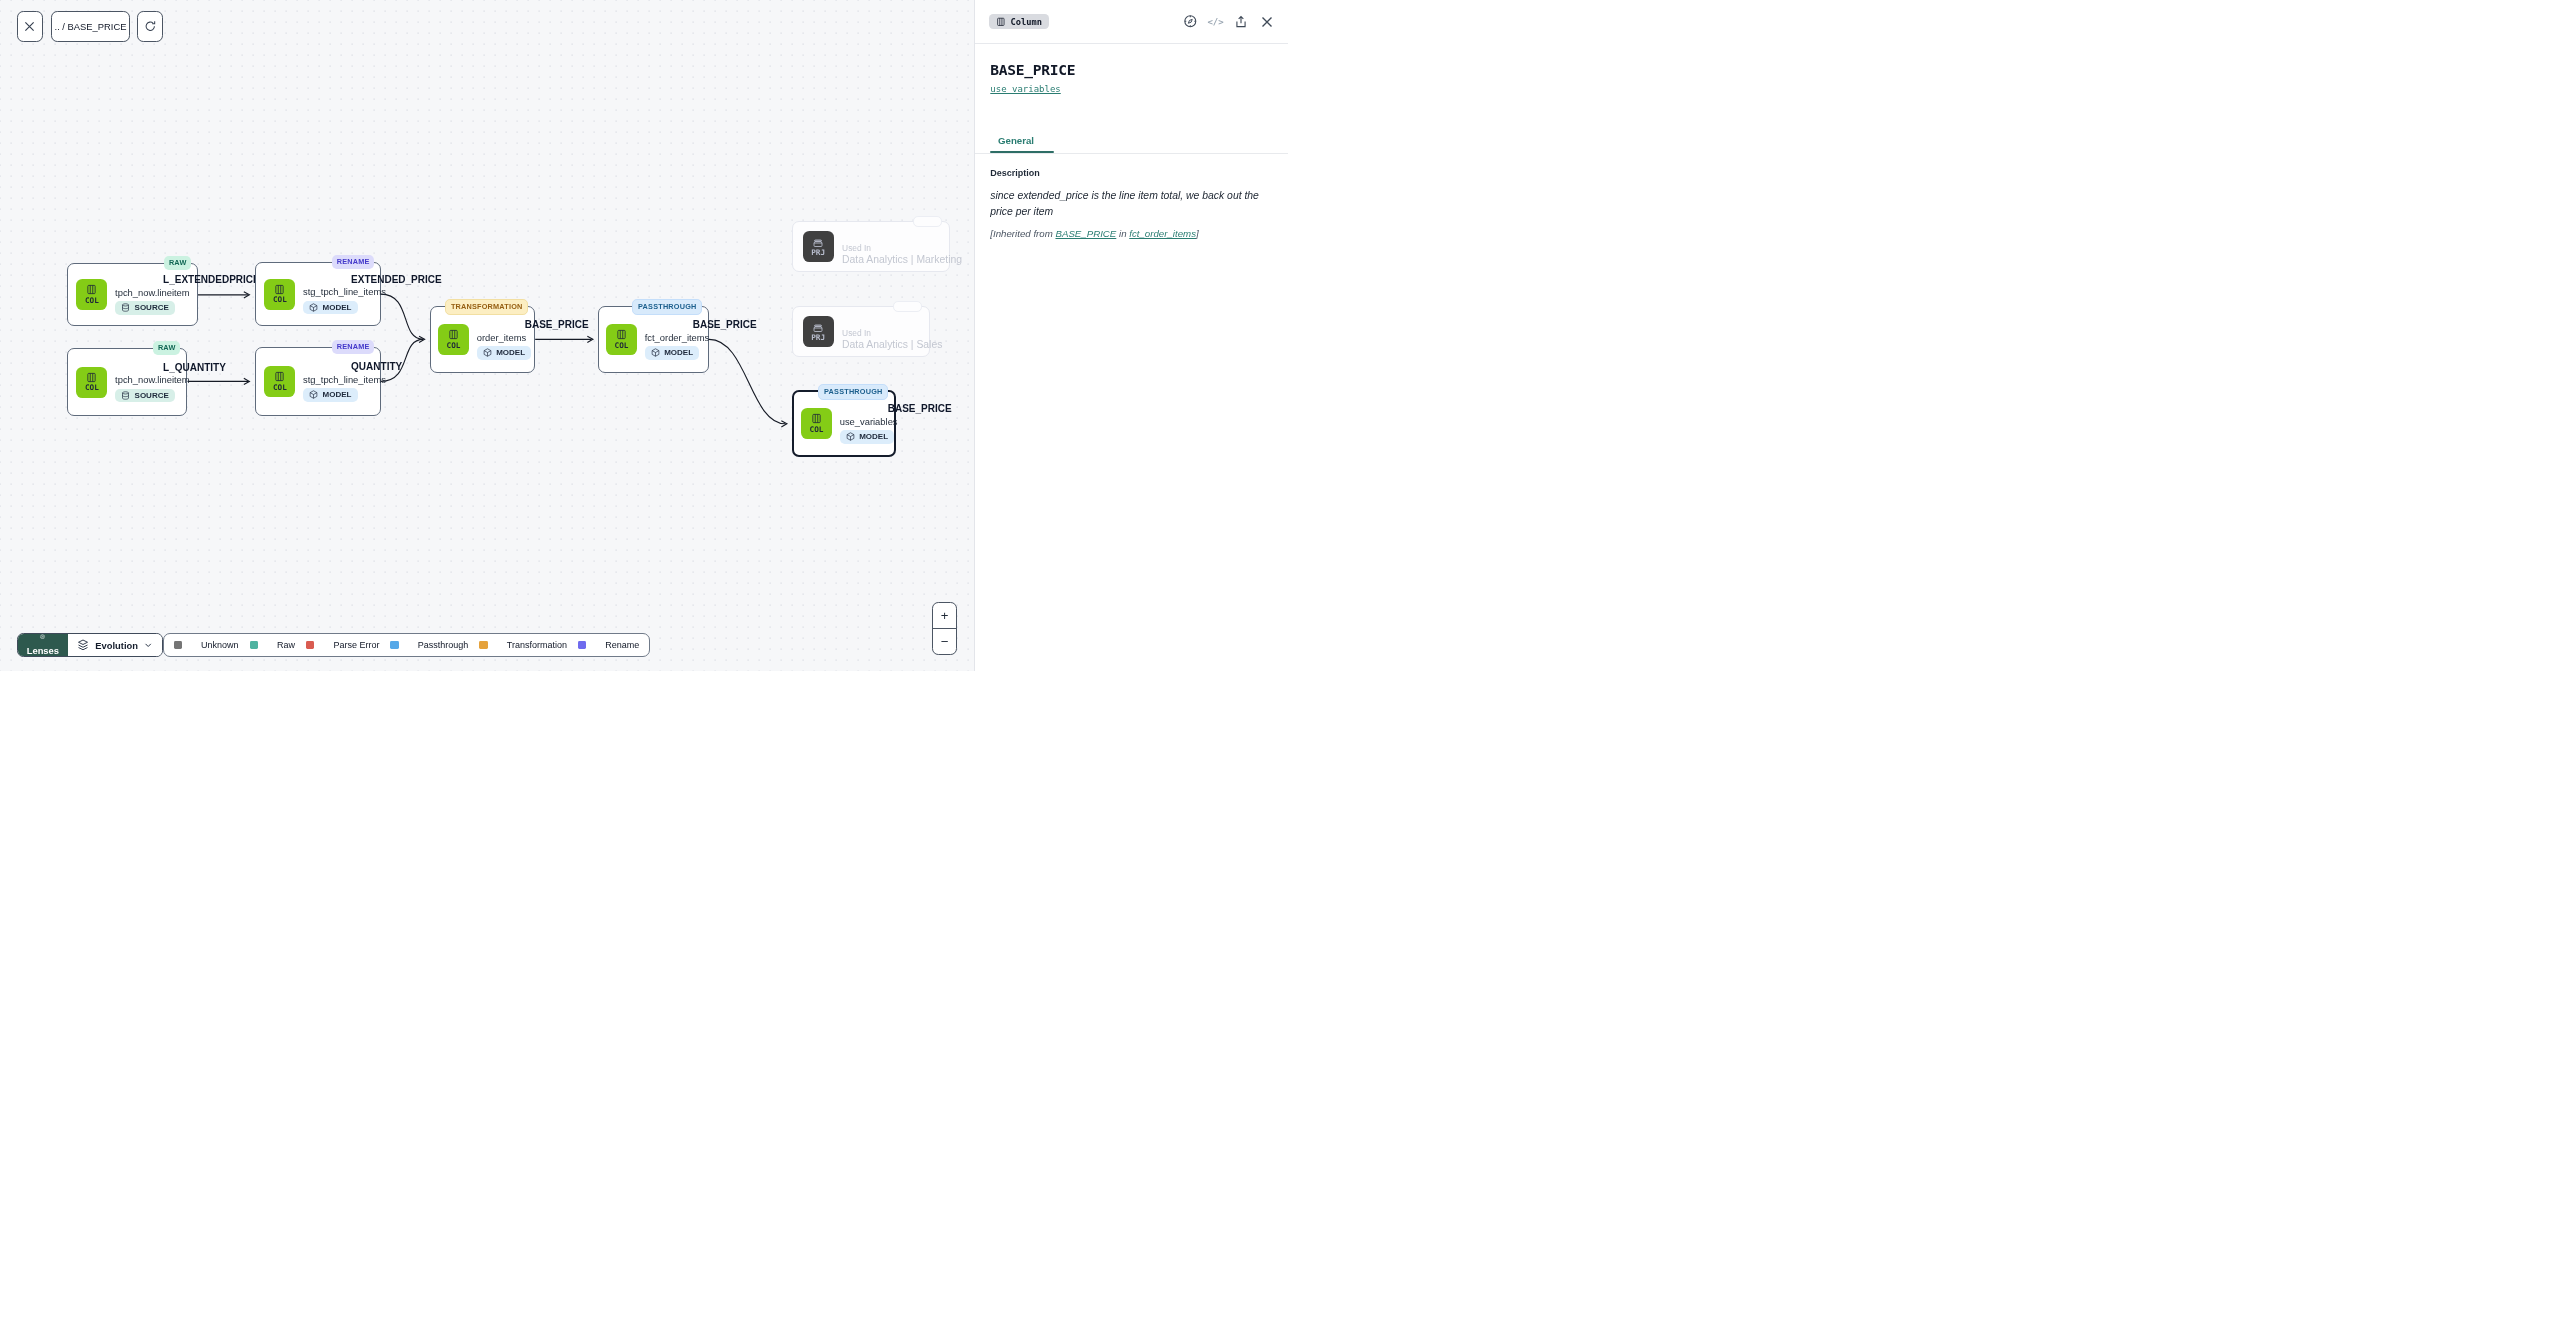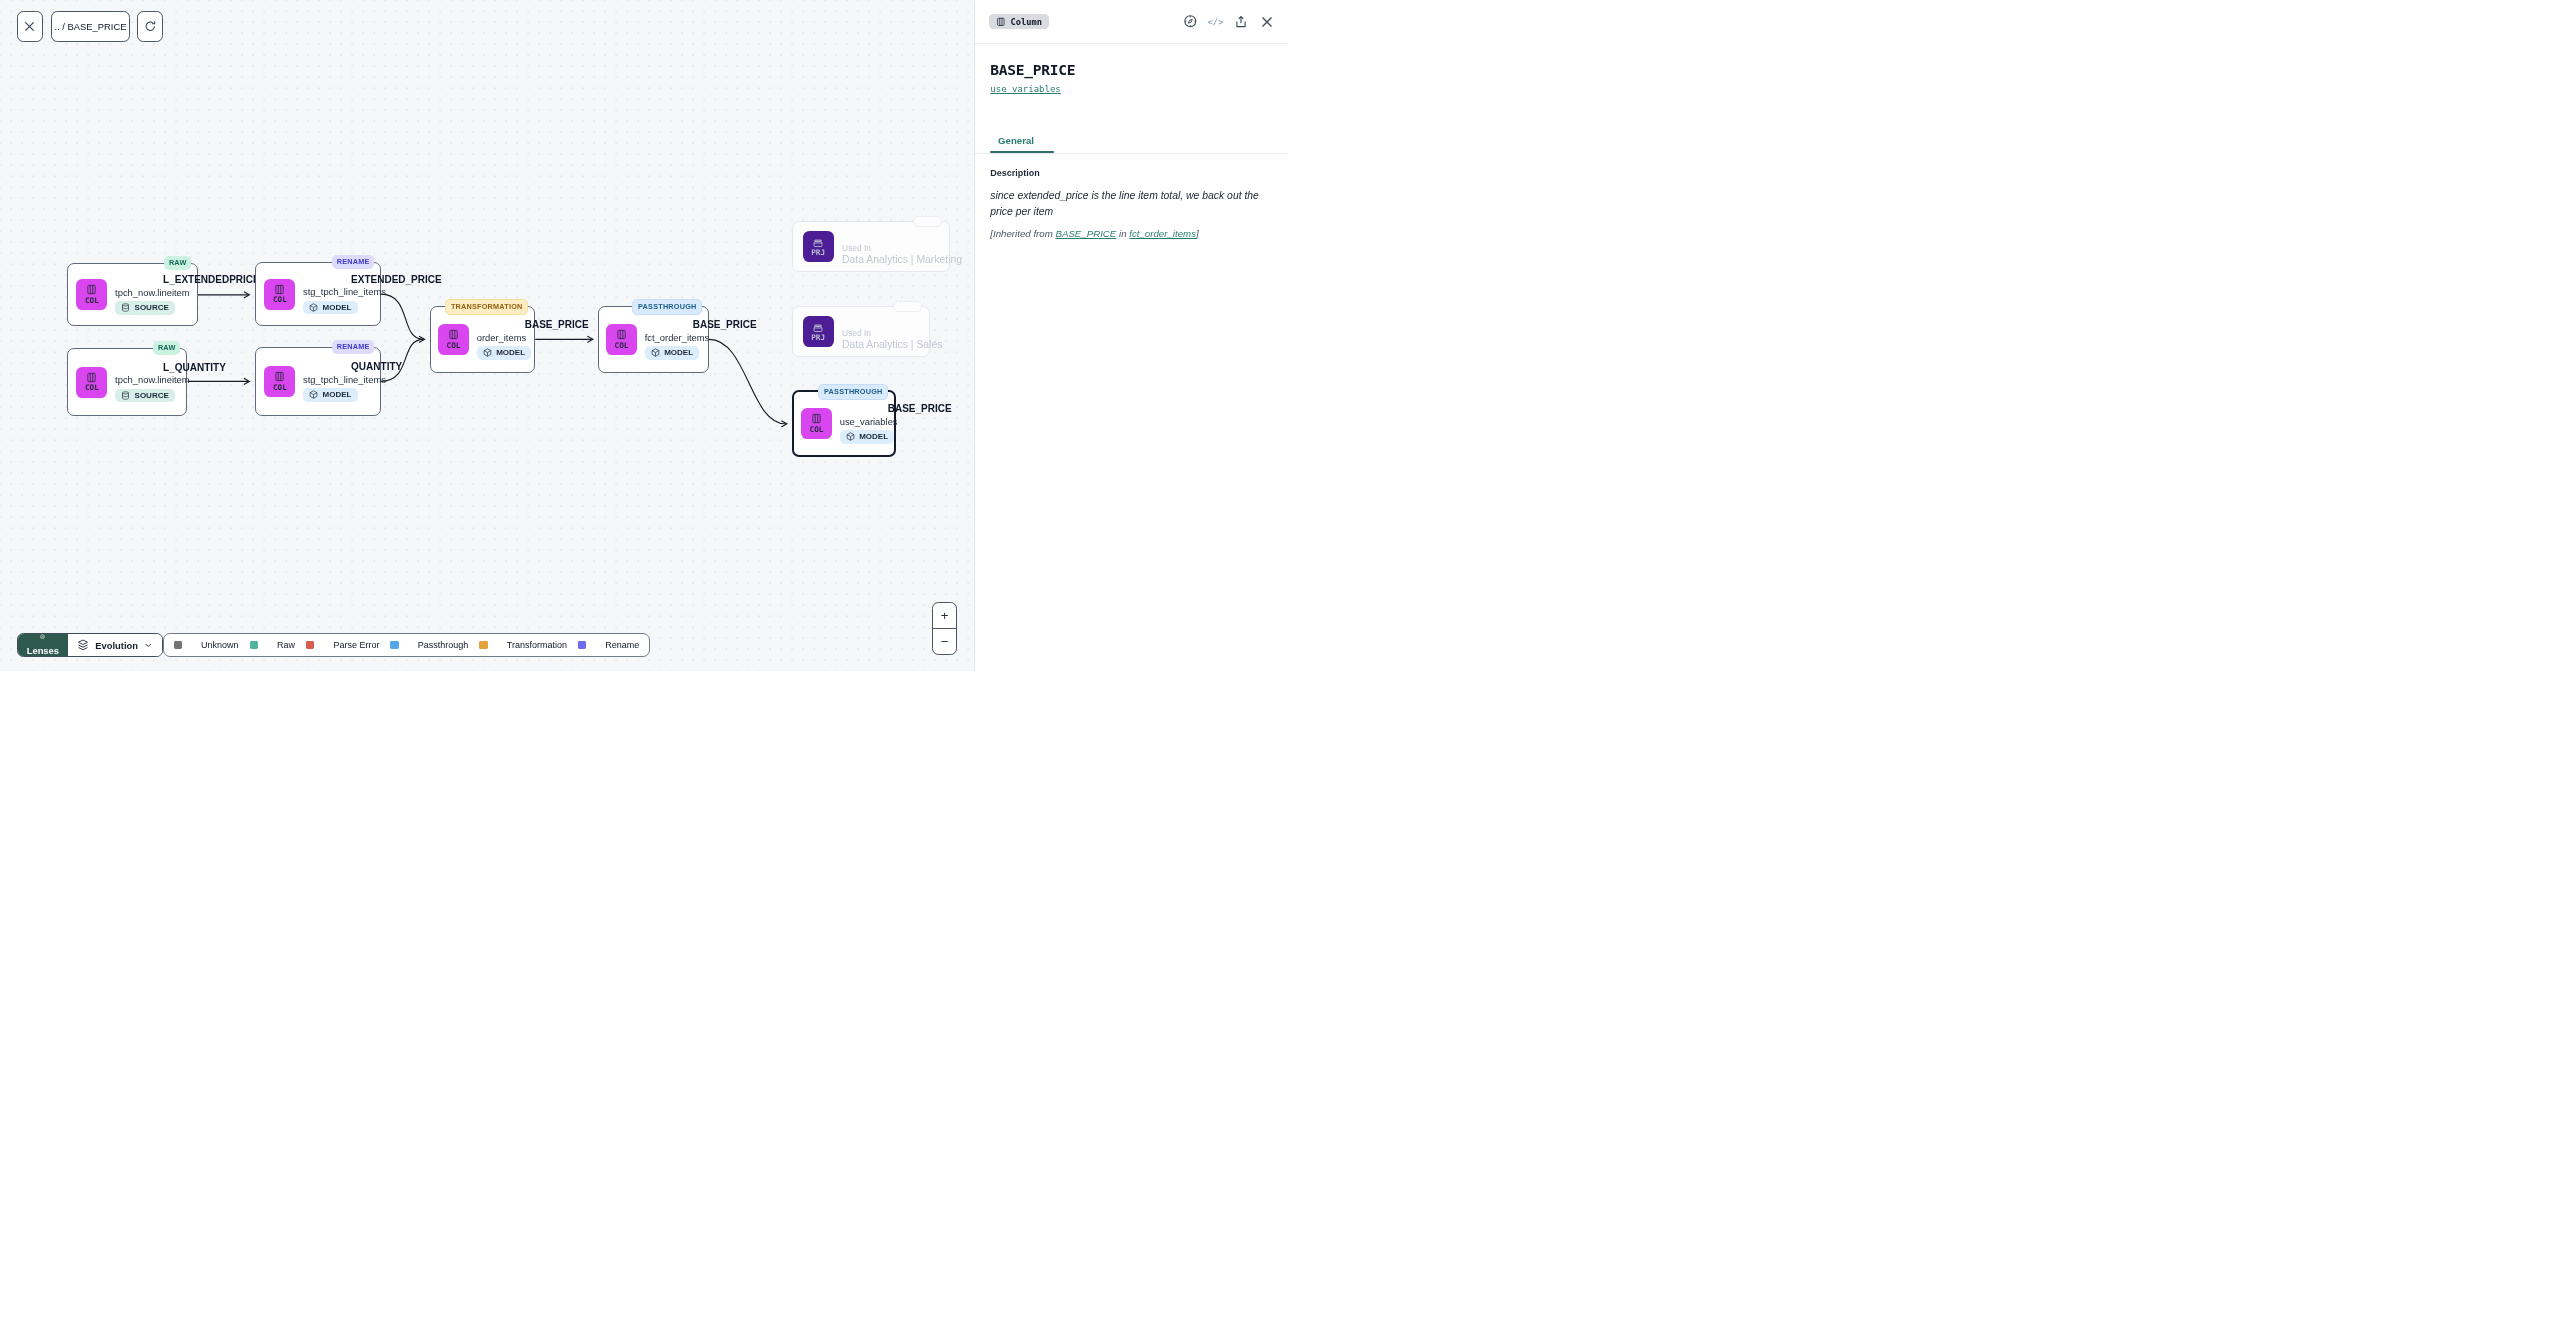--- a/index.html
+++ b/index.html
@@ -33,39 +33,39 @@
   .n5 { left:598px; top:306px; width:111px; height:67px; padding:5.6px 7px; }
   .n6 { left:792px;top:390px; width:104px; height:67px; padding:5.6px 7px; }
 
   .badge { position:absolute; top:-7.7px; right:5.6px; border-radius:4.9px; padding:2.1px 4.9px;
     font-size:7.3px; font-weight:700; letter-spacing:0.2px; white-space:nowrap; }
   .b-raw          { background:#cbf2e1; color:#116754; }
   .b-rename       { background:#dcdbfb; color:#4338ca; }
   .b-transform    { background:#fceec2; color:#955e12; border:0.7px solid #f2dfa2; }
   .b-passthrough  { background:#d8eafb; color:#1c5f8d; border:0.7px solid #c4defa; }
 
-  .typebox { flex:0 0 auto; width:31px; height:31px; background:#d946ef; border-radius:6.3px;
+  .typebox { flex:0 0 auto; width:31px; height:31px; background:#84cc16; border-radius:6.3px;
     display:flex; flex-direction:column; align-items:center; justify-content:center; gap:0.7px;
     color:#1f2937; }
   .typebox span { font-family:"DejaVu Sans Mono",monospace; font-size:7.7px; font-weight:600; }
 
   .node-body { display:flex; flex-direction:column; align-items:flex-start; }
   .node-title { font-size:10px; font-weight:600; color:#0f172a; white-space:nowrap;padding-left:48px; }
   .node-subtitle { font-size:9.4px; color:#1f2937; margin-top:1.4px; white-space:nowrap; }
   .pill { display:inline-flex; align-items:center; gap:4.2px; margin-top:3.5px;
     border-radius:4.9px; padding:2.1px 6.3px; font-size:8px; font-weight:700; color:#1e293b; }
   .pill-source { background:#d7efe8; }
   .pill-model  { background:#dcedfb; }
 
   
   .ghost { position:absolute; background:#fdfdfe; border:1px solid #e6e8ef; border-radius:7px;
     display:flex; align-items:center; gap:8.4px; padding:7px 9.7px; cursor:pointer; }
   .g0 { left:792px; top:221px; width:158px; height:51px; }
   .g1 { left:792px; top:306px; width:138px; height:51px; }
-  .ghost .typebox { background:#4c1d95; color:#b9bece; }
+  .ghost .typebox { background:#404040; color:#b9bece; }
   .ghost .typebox span { color:#b9bece; }
   .ghost-label { font-size:8.4px; color:#c3c7d1;margin-top:15px; }
   .ghost-name  { font-size:10.4px; color:#c3c7d1; margin-top:1.4px; white-space:nowrap; }
   .ghost-pill { position:absolute; top:-5.6px; right:7px; width:29px; height:11px;
     background:#fdfdfe; border:0.7px solid #eceef4; border-radius:4.9px; }
 
   
   .edges { position:absolute; inset:0; pointer-events:none; }
   .edges path { fill:none; stroke:#161b26; stroke-width:1.6px; }
 

